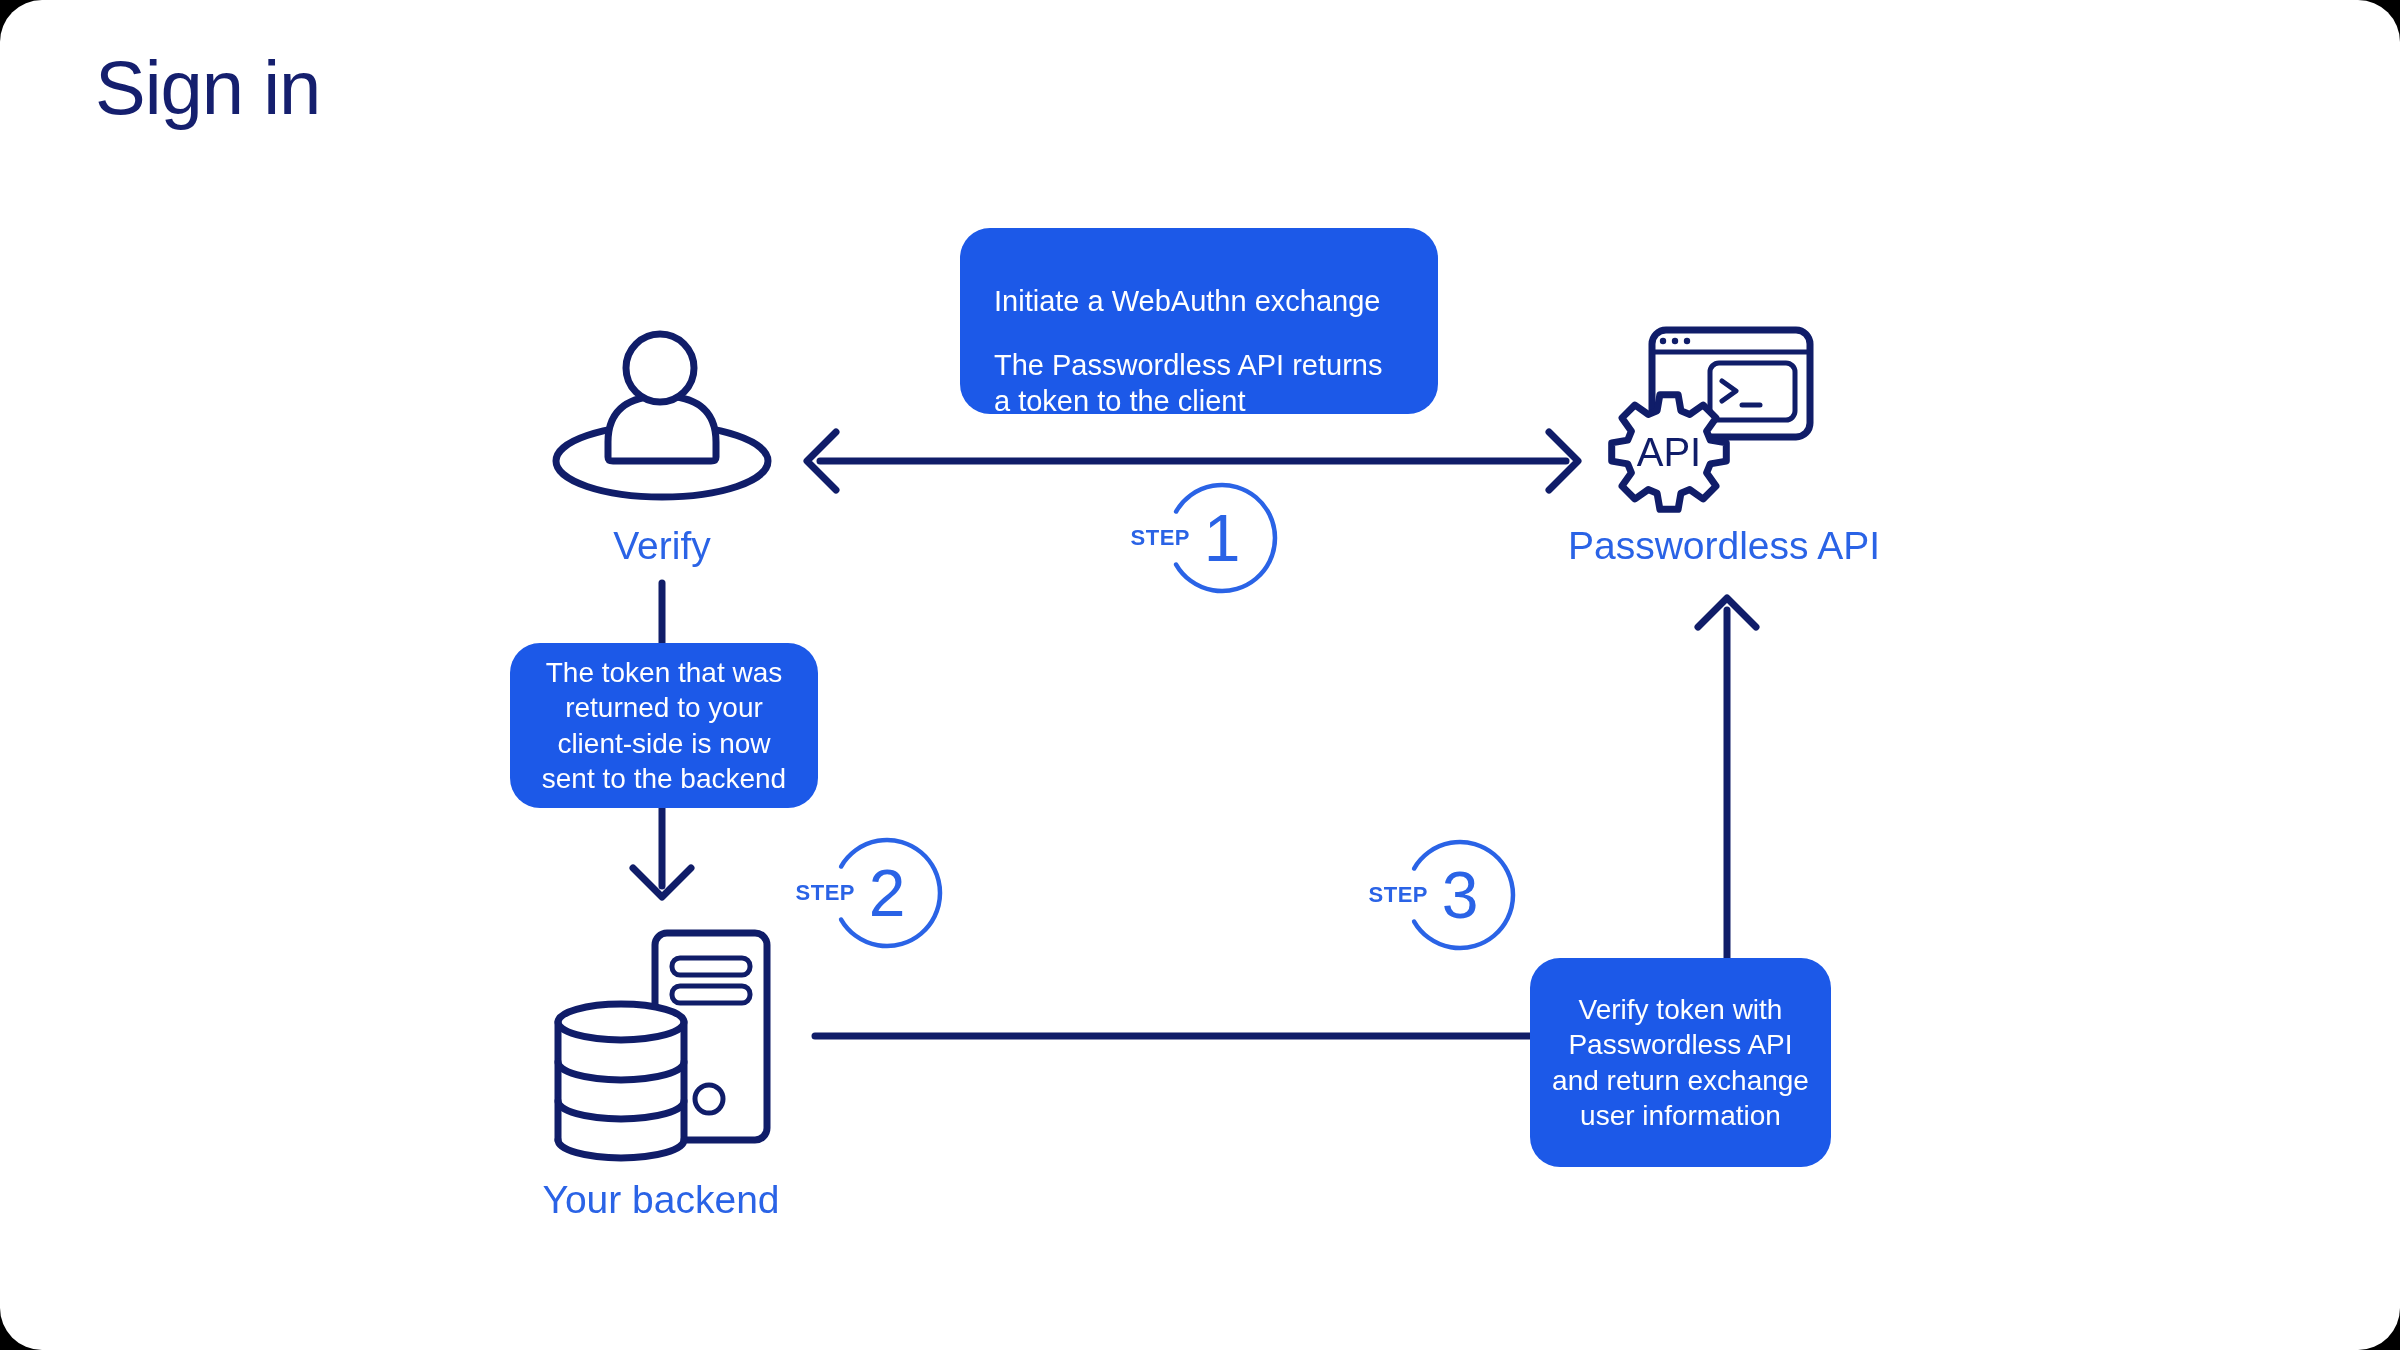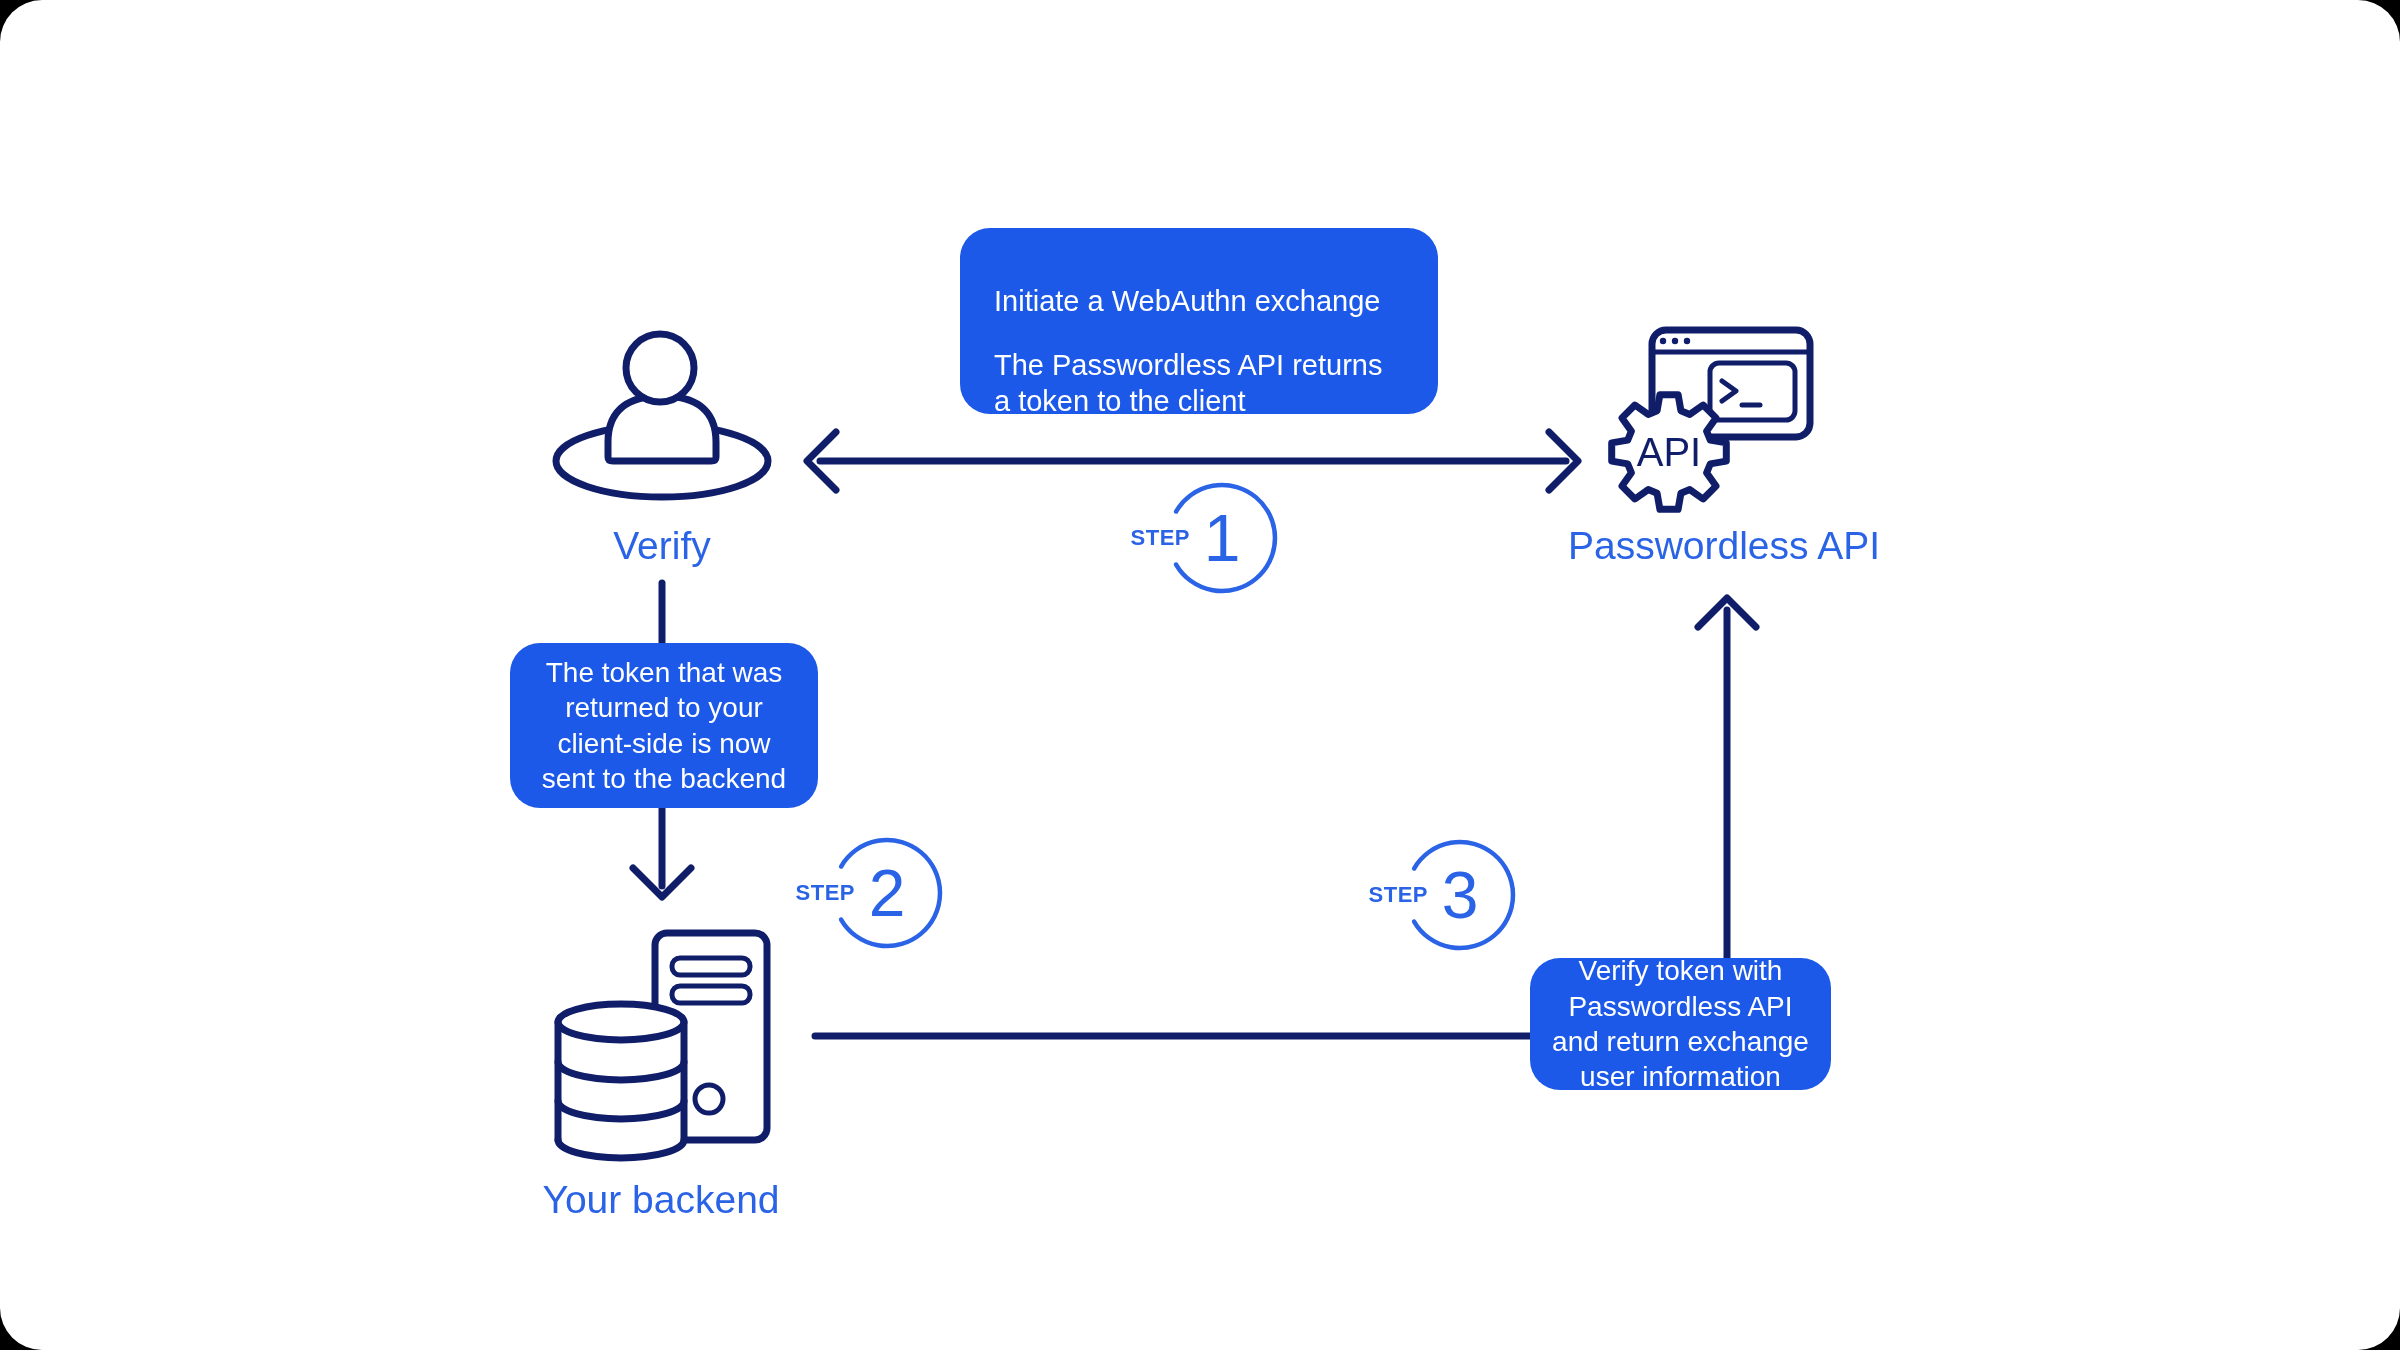--- a/index.html
+++ b/index.html
@@ -33,21 +33,21 @@
   .callout-left{
     left:960px;top:228px;width:478px;height:186px;
     padding:27px 34px;font-size:29px;line-height:1.22;text-align:left;
   }
   .callout-left .para2{margin-top:29px;}
   .callout-center{
     display:flex;flex-direction:column;align-items:center;justify-content:center;
     text-align:center;font-size:28px;line-height:1.26;
   }
   #callout-step2{left:510px;top:643px;width:308px;height:165px;}
-  #callout-step3{left:1530px;top:958px;width:301px;height:132px;}
+  #callout-step3{left:1530px;top:958px;width:301px;height:209px;}
   .node-label{
     position:absolute;z-index:4;transform:translateX(-50%);
     font-size:39px;color:var(--accent);font-weight:500;white-space:nowrap;
   }
   #client-label{left:662px;top:524px;}
   #api-label{left:1724px;top:524px;}
   #backend-label{left:661px;top:1178px;}
   .step{position:absolute;z-index:4;width:250px;height:128px;}
   .step .circle-svg{position:absolute;right:0;top:0;}
   .step .num{
@@ -62,20 +62,21 @@
   #step-1{left:1036px;top:474px;}
   #step-2{left:701px;top:829px;}
   #step-3{left:1274px;top:831px;}
   .gear-text{font-size:40px;font-weight:500;fill:var(--navy);}
 </style>
 </head>
 <body>
 
 <div class="card">
 
+  <div class="page-title">Sign in</div>
 
   <svg class="layer" width="2400" height="1350" viewBox="0 0 2400 1350">
 
     <g>
 
       <g>
         <path class="stroke" d="M 820 461 H 1566"></path>
         <path class="stroke" stroke-width="8" d="M 836 432 L 807 461 L 836 490"></path>
         <path class="stroke" stroke-width="8" d="M 1549 432 L 1578 461 L 1549 490"></path>
       </g>

